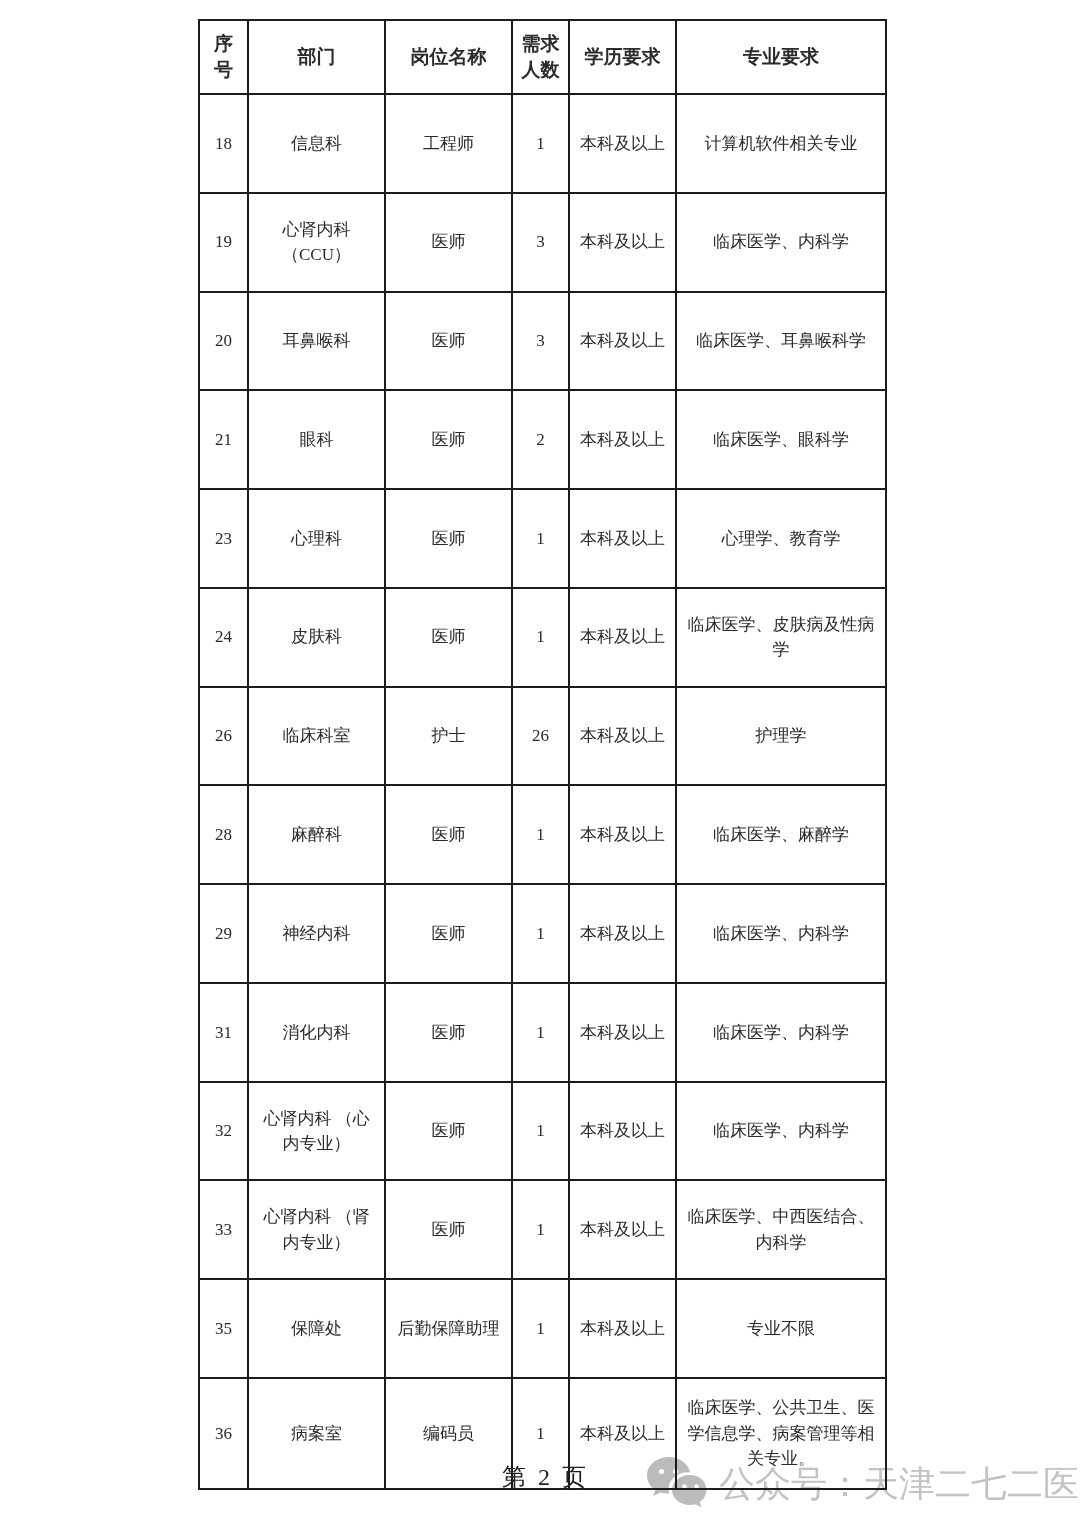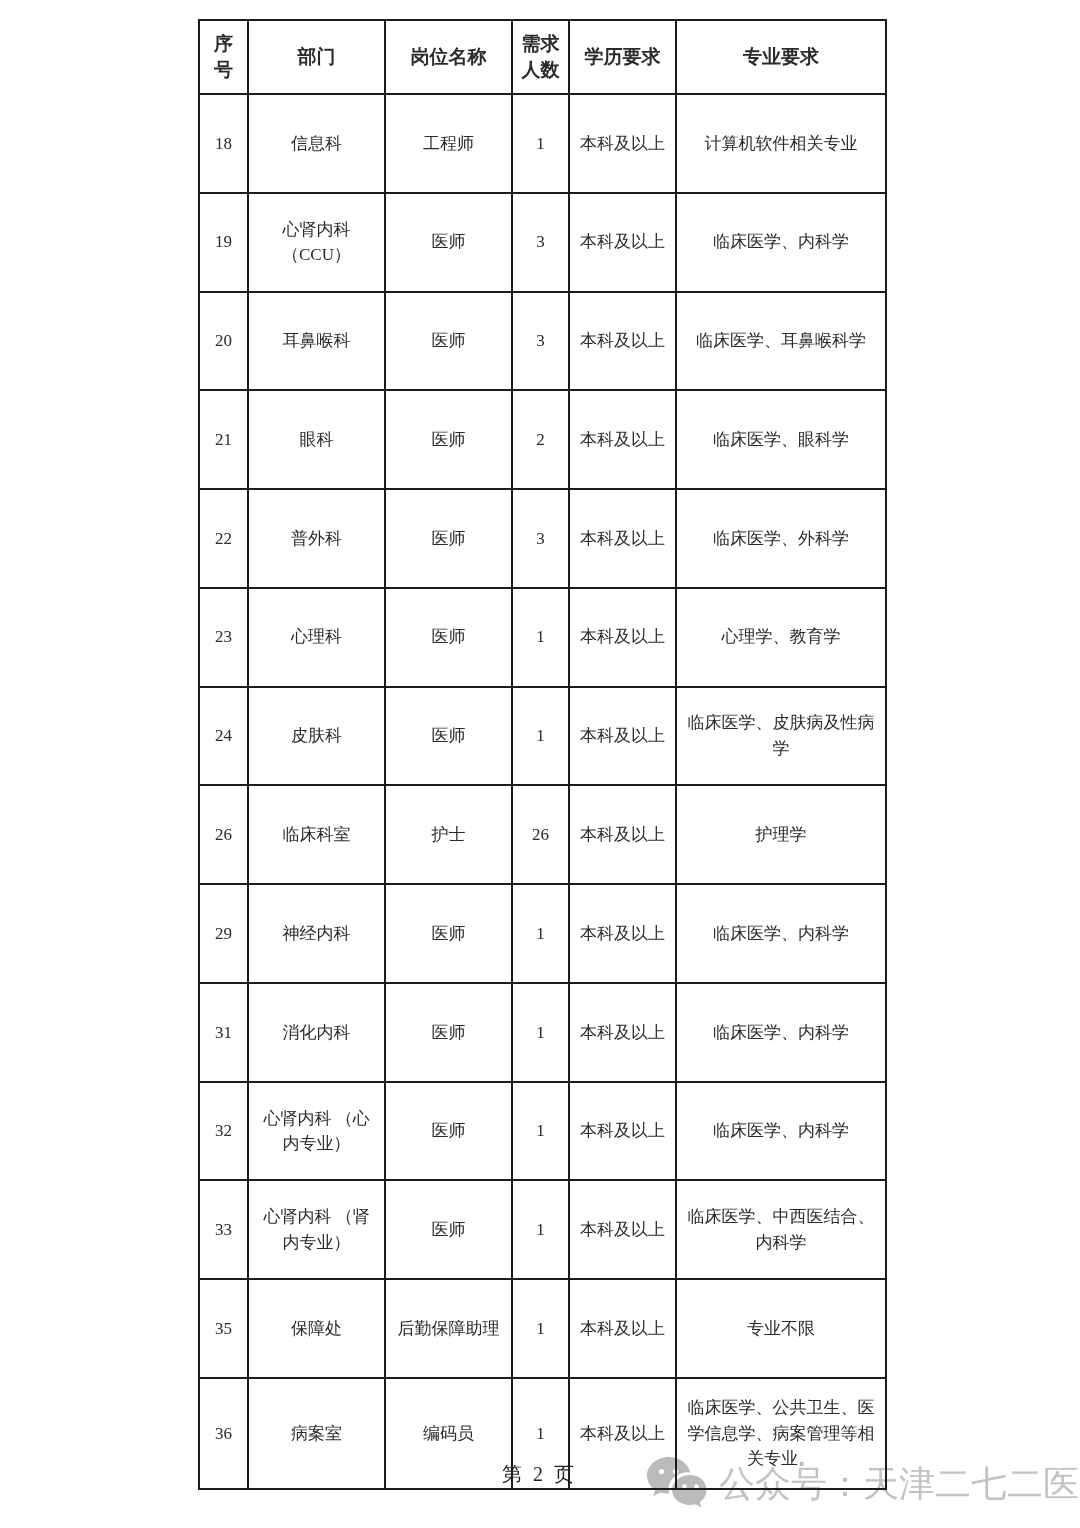--- a/index.html
+++ b/index.html
@@ -40,21 +40,21 @@
     font-weight:600;
     line-height:1.35;
   }
   .recruit td { font-size:17px; font-weight:400; }
   .recruit tbody tr { height:73.5px; }
 
   .page-num {
     position:absolute;
     left:502px; top:1461px;
     z-index:4;
-    font-size:20px;
+    font-size:24px;
     color:#1f1f1f;
     letter-spacing:3px;
     white-space:nowrap;
   }
   .watermark {
     position:absolute;
     left:645px; top:1455px;
     z-index:1;
     display:flex;
     align-items:center;
@@ -120,28 +120,20 @@
       </tr>
       <tr>
         <td>21</td>
         <td>眼科</td>
         <td>医师</td>
         <td>2</td>
         <td>本科及以上</td>
         <td>临床医学、眼科学</td>
       </tr>
       <tr>
-        <td>22</td>
-        <td>普外科</td>
-        <td>医师</td>
-        <td>3</td>
-        <td>本科及以上</td>
-        <td>临床医学、外科学</td>
-      </tr>
-      <tr>
         <td>23</td>
         <td>心理科</td>
         <td>医师</td>
         <td>1</td>
         <td>本科及以上</td>
         <td>心理学、教育学</td>
       </tr>
       <tr>
         <td>24</td>
         <td>皮肤科</td>
@@ -151,20 +143,28 @@
         <td>临床医学、皮肤病及性病
 学</td>
       </tr>
       <tr>
         <td>26</td>
         <td>临床科室</td>
         <td>护士</td>
         <td>26</td>
         <td>本科及以上</td>
         <td>护理学</td>
+      </tr>
+      <tr>
+        <td>28</td>
+        <td>麻醉科</td>
+        <td>医师</td>
+        <td>1</td>
+        <td>本科及以上</td>
+        <td>临床医学、麻醉学</td>
       </tr>
       <tr>
         <td>29</td>
         <td>神经内科</td>
         <td>医师</td>
         <td>1</td>
         <td>本科及以上</td>
         <td>临床医学、内科学</td>
       </tr>
       <tr>

